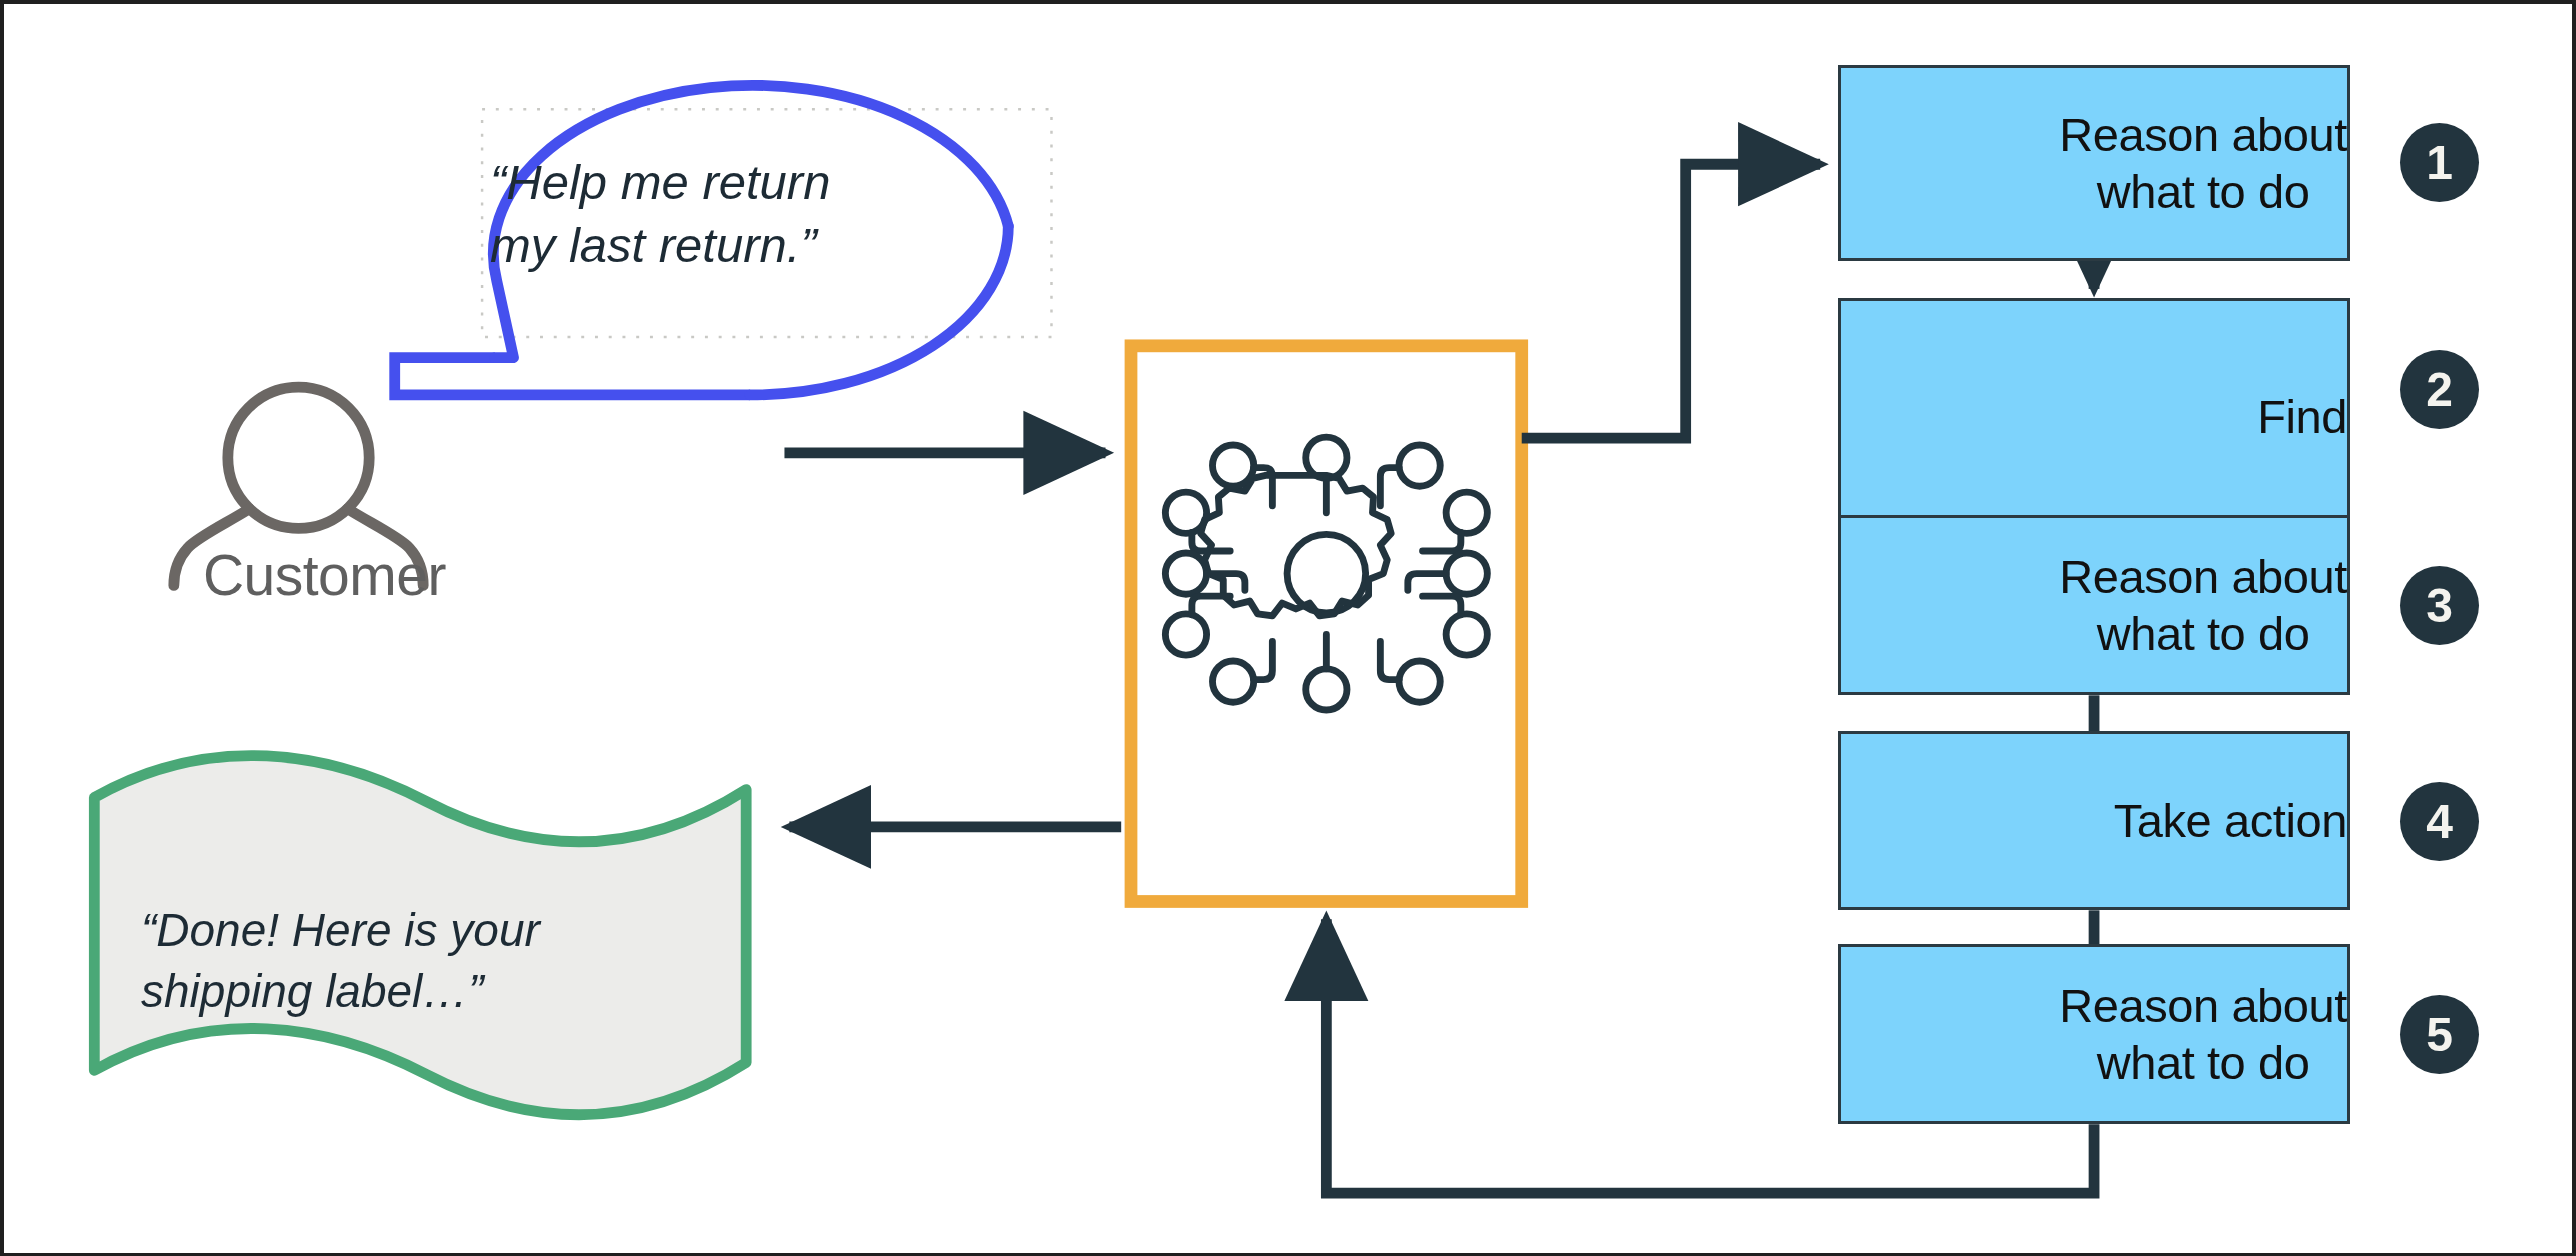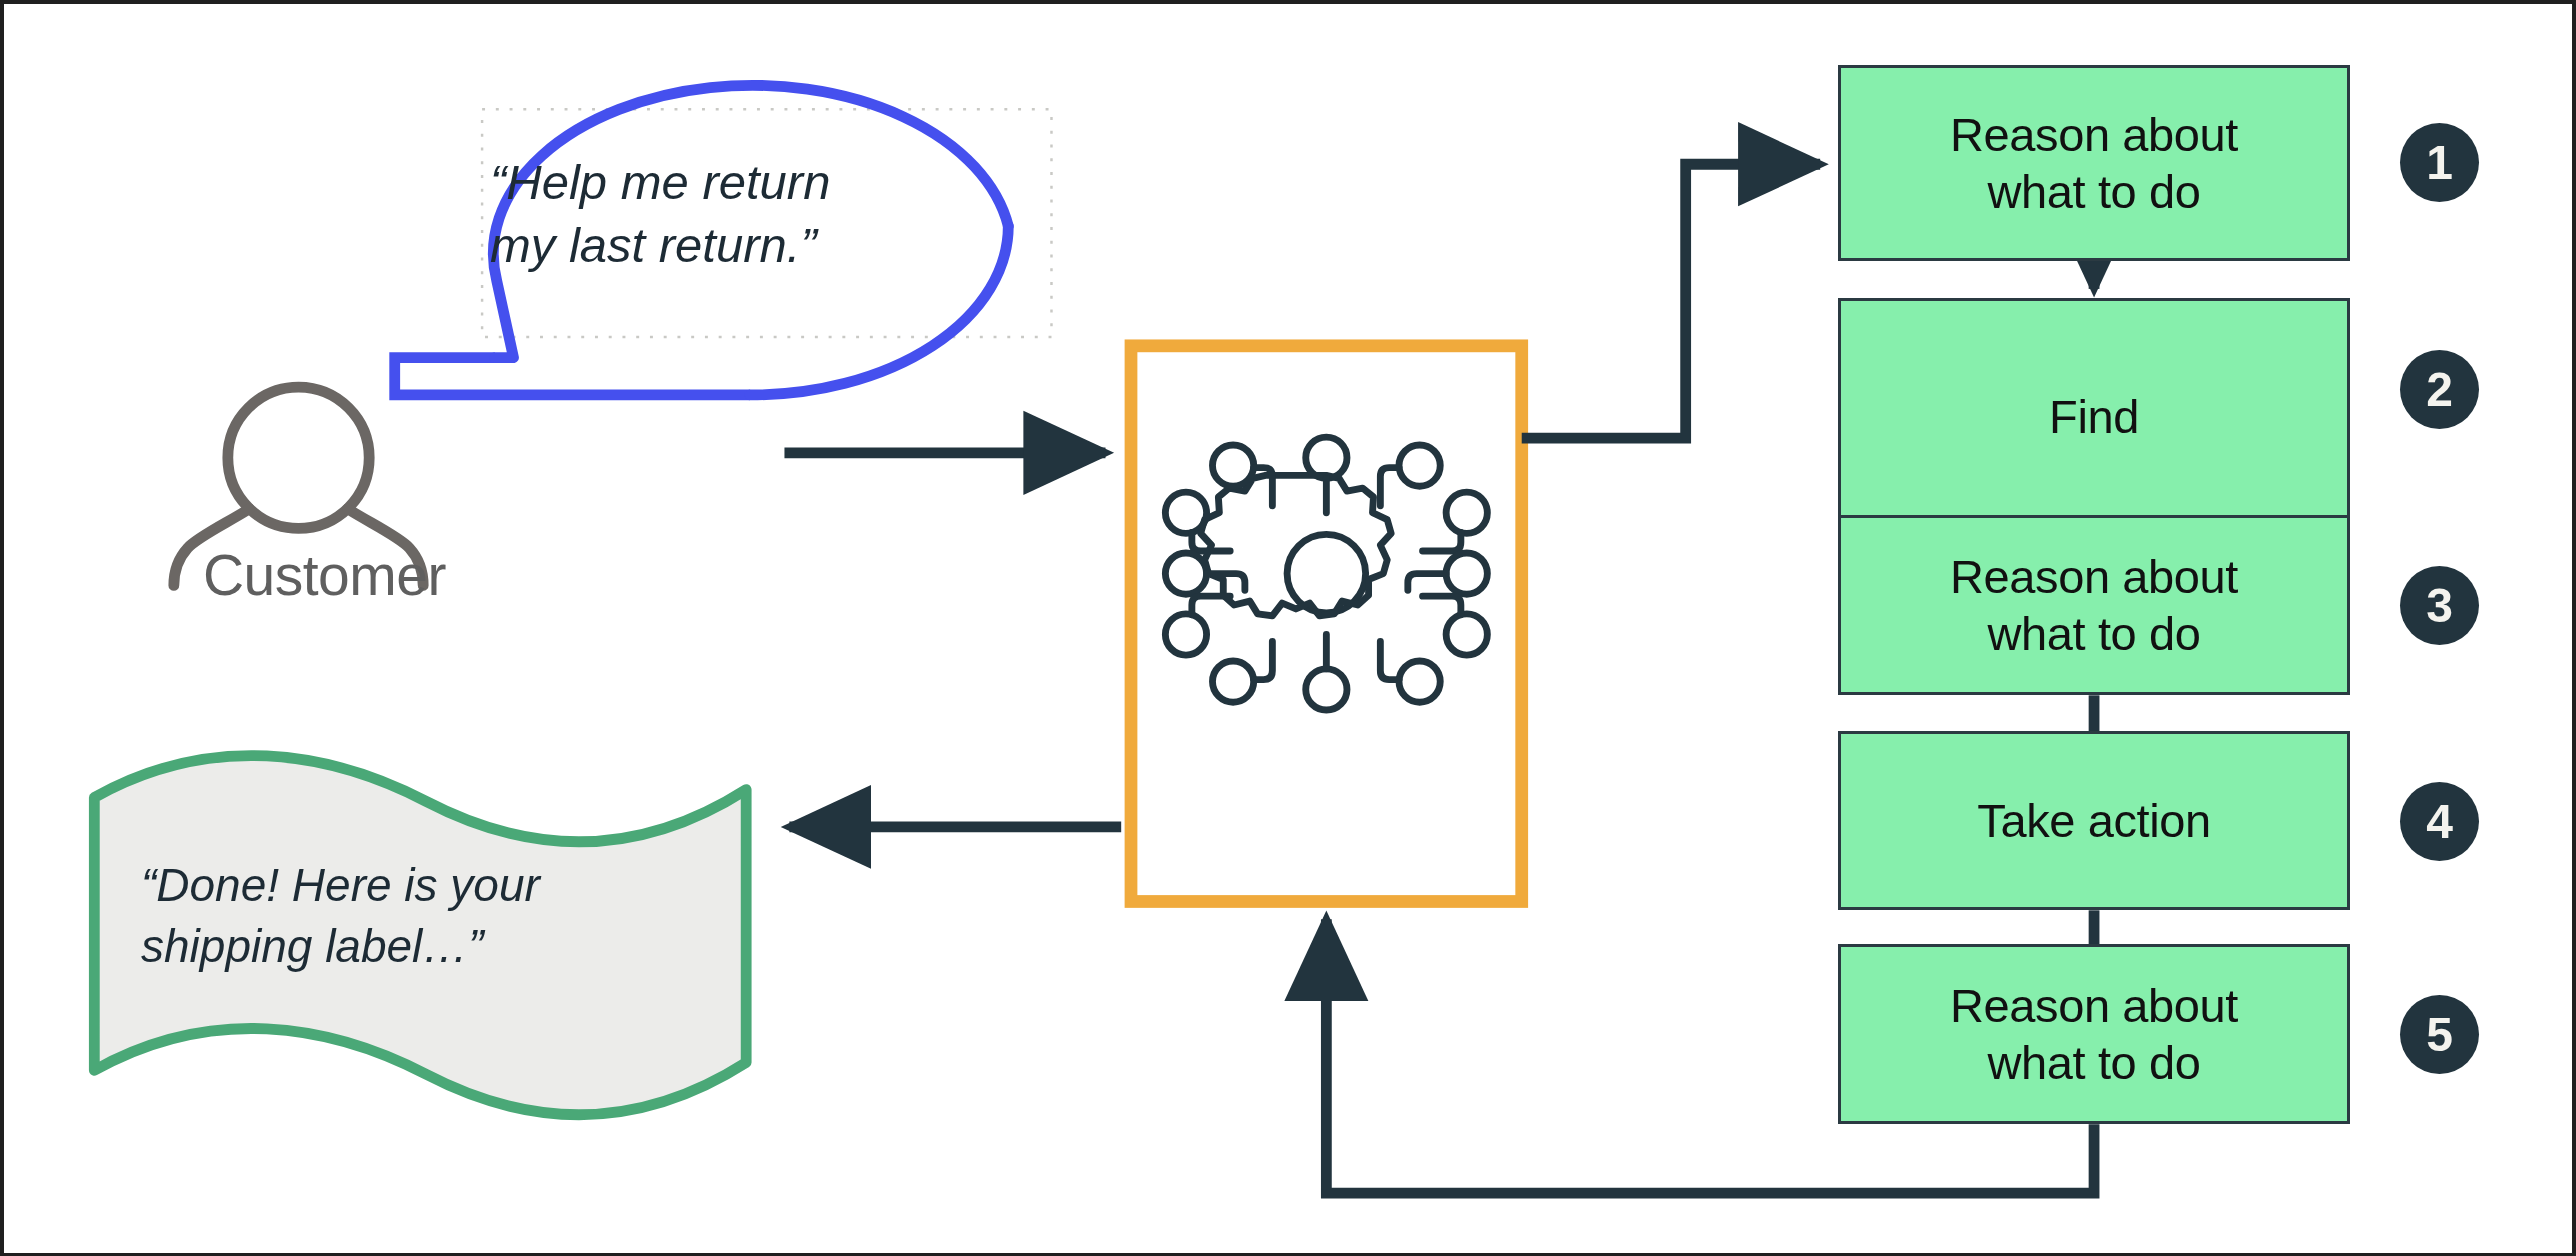--- a/index.html
+++ b/index.html
@@ -47,46 +47,46 @@
     width: 569px;
     font-size: 49px;
     font-style: italic;
     line-height: 1.28;
     color: #1d2b35;
     font-weight: 500;
   }
   
   #banner-text {
     left: 137px;
-    top: 851px;
+    top: 896px;
     width: 569px;
     font-size: 46px;
     font-style: italic;
     line-height: 1.32;
     color: #1d2b35;
     font-weight: 500;
   }
   
   #agent-label {
     left: 1129px;
     top: 766px;
     width: 393px;
     text-align: center;
     font-size: 57px;
     color: #1d2b35;
     letter-spacing: -0.5px;
   }
   
   .step-box {
     width: 512px;
-    background: #86efac;
+    background: #7dd3fc;
     border: 3.9px solid #2b3a42;
     display: flex;
     align-items: center;
-    justify-content: center;
+    justify-content: flex-end;
     text-align: center;
     font-size: 47px;
     line-height: 1.22;
     color: #111111;
     letter-spacing: -0.4px;
     left: 1834px;
   }
   #step-box-1 { top: 61px;  height: 196px; }
   #step-box-2 { top: 294px; height: 237px; }
   #step-box-3 { top: 511px; height: 180px; }

